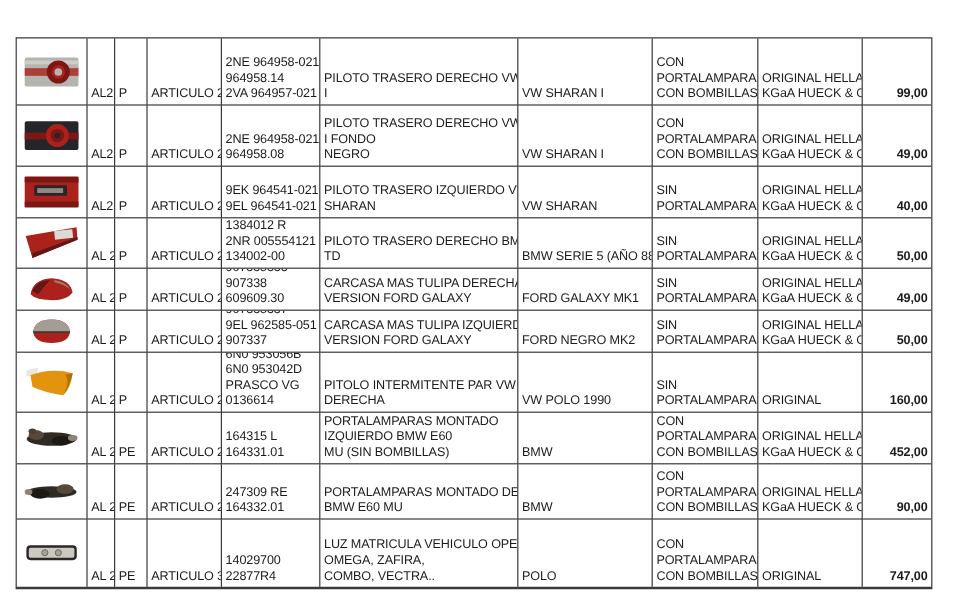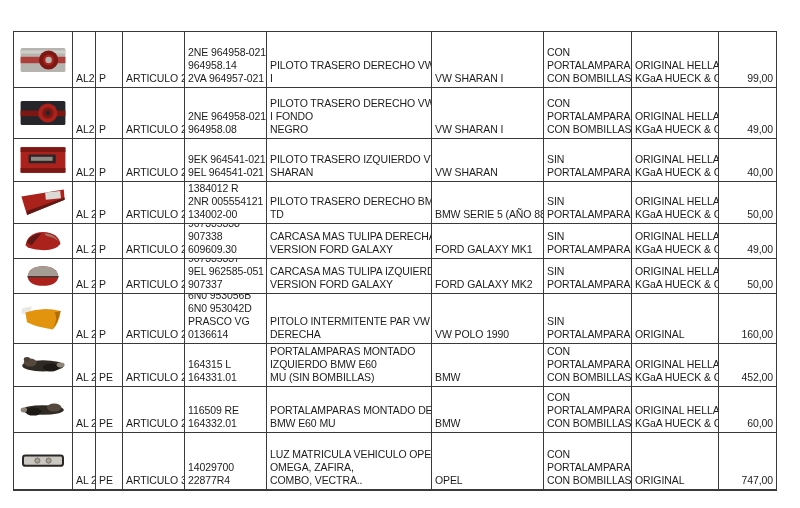--- a/index.html
+++ b/index.html
@@ -24,21 +24,21 @@
     border-bottom:1px solid #3a3a3a;
     display:flex;flex-direction:column;justify-content:flex-end;align-items:flex-start;
     padding:1px 3px 2px 3px;
     font-size:10.5px;line-height:13px;color:#1c1c1c;
     white-space:pre;overflow:hidden;
     letter-spacing:-0.1px;
   }
   .cell.last-col{border-right:none;}
   .cell.last-row{border-bottom:none;}
   .cell.photo-cell{justify-content:center;align-items:center;padding:2px;}
-  .cell.price-cell{align-items:flex-end;}
+  .cell.price-cell{align-items:flex-end;font-weight:bold;}
   .photo-cell svg{width:48px;max-height:calc(100% - 2px);display:block;}
 </style>
 </head>
 <body>
 
 <div class="parts-table">
     <div class="trow"><div class="cell photo-cell"><svg viewBox="0 0 60 40" xmlns="http://www.w3.org/2000/svg">
           <rect x="2" y="5" width="56" height="30" rx="2" fill="#b6b4af"></rect>
        <rect x="2" y="8" width="56" height="4" fill="#cfcdc8"></rect>
        <rect x="2" y="16" width="56" height="8" fill="#ab211c" opacity="0.8"></rect>
@@ -96,21 +96,21 @@
 VERSION FORD GALAXY</div><div class="cell">FORD GALAXY MK1</div><div class="cell">SIN
 PORTALAMPARAS</div><div class="cell">ORIGINAL HELLA
 KGaA HUECK &amp; CO</div><div class="cell price-cell last-col">49,00</div></div>
     <div class="trow"><div class="cell photo-cell"><svg viewBox="0 0 60 40" xmlns="http://www.w3.org/2000/svg">
           <path d="M8,21 Q10,6 30,6 Q50,6 52,21 Q50,34 30,34 Q10,34 8,21 Z" fill="#ab211c"></path>
        <path d="M8,21 Q10,6 30,6 Q50,6 52,21 Z" fill="#a39d93"></path>
        <rect x="8" y="20" width="44" height="2" fill="#3c3835"></rect>
         </svg></div><div class="cell">AL 2</div><div class="cell">P</div><div class="cell">ARTICULO 26</div><div class="cell">907335337
 9EL 962585-051
 907337</div><div class="cell">CARCASA MAS TULIPA IZQUIERDA
-VERSION FORD GALAXY</div><div class="cell">FORD GALAXY MK2</div><div class="cell">SIN
+VERSION FORD GALAXY</div><div class="cell">FORD NEGRO MK2</div><div class="cell">SIN
 PORTALAMPARAS</div><div class="cell">ORIGINAL HELLA
 KGaA HUECK &amp; CO</div><div class="cell price-cell last-col">50,00</div></div>
     <div class="trow"><div class="cell photo-cell"><svg viewBox="0 0 60 40" xmlns="http://www.w3.org/2000/svg">
           <polygon points="4,7 16,4 14,14 3,13" fill="#e9e7e1"></polygon>
        <path d="M8,12 Q30,4 52,10 Q50,26 42,33 Q22,30 10,24 Z" fill="#e2940f"></path>
        <path d="M44,12 Q50,18 42,33 Q48,26 52,10 Z" fill="#b36d07"></path>
         </svg></div><div class="cell">AL 2</div><div class="cell">P</div><div class="cell">ARTICULO 27</div><div class="cell">6N0 953056B
 6N0 953042D
 PRASCO VG
 0136614</div><div class="cell">PITOLO INTERMITENTE PAR VW POLO III
@@ -127,29 +127,29 @@
 IZQUIERDO BMW E60
 MU (SIN BOMBILLAS)</div><div class="cell">BMW</div><div class="cell">CON
 PORTALAMPARAS Y
 CON BOMBILLAS</div><div class="cell">ORIGINAL HELLA
 KGaA HUECK &amp; CO</div><div class="cell price-cell last-col">452,00</div></div>
     <div class="trow"><div class="cell photo-cell"><svg viewBox="0 0 60 40" xmlns="http://www.w3.org/2000/svg">
           <ellipse cx="30" cy="20" rx="26" ry="6" fill="#2f2a24"></ellipse>
        <ellipse cx="44" cy="17" rx="9" ry="5" fill="#55493d"></ellipse>
        <ellipse cx="18" cy="22" rx="10" ry="5" fill="#1d1a16"></ellipse>
        <ellipse cx="6" cy="20" rx="4" ry="3" fill="#8d8678"></ellipse>
-        </svg></div><div class="cell">AL 2</div><div class="cell">PE</div><div class="cell">ARTICULO 29</div><div class="cell">116509 RE
+        </svg></div><div class="cell">AL 2</div><div class="cell">PE</div><div class="cell">ARTICULO 29</div><div class="cell">247309 RE
 164332.01</div><div class="cell">PORTALAMPARAS MONTADO DERECHO
 BMW E60 MU</div><div class="cell">BMW</div><div class="cell">CON
 PORTALAMPARAS Y
 CON BOMBILLAS</div><div class="cell">ORIGINAL HELLA
-KGaA HUECK &amp; CO</div><div class="cell price-cell last-col">60,00</div></div>
+KGaA HUECK &amp; CO</div><div class="cell price-cell last-col">90,00</div></div>
     <div class="trow"><div class="cell photo-cell last-row"><svg viewBox="0 0 60 40" xmlns="http://www.w3.org/2000/svg">
           <rect x="5" y="13" width="50" height="13" rx="3" fill="#cbc8c1" stroke="#2a2724" stroke-width="2.5"></rect>
        <circle cx="23" cy="19.5" r="3.2" fill="#a8a295" stroke="#6b665c"></circle>
        <circle cx="37" cy="19.5" r="3.2" fill="#a8a295" stroke="#6b665c"></circle>
         </svg></div><div class="cell last-row">AL 2</div><div class="cell last-row">PE</div><div class="cell last-row">ARTICULO 30</div><div class="cell last-row">14029700
 22877R4</div><div class="cell last-row">LUZ MATRICULA VEHICULO OPEL
 OMEGA, ZAFIRA,
-COMBO, VECTRA..</div><div class="cell last-row">OPEL</div><div class="cell last-row">CON
+COMBO, VECTRA..</div><div class="cell last-row">POLO</div><div class="cell last-row">CON
 PORTALAMPARAS Y
 CON BOMBILLAS</div><div class="cell last-row">ORIGINAL</div><div class="cell price-cell last-col last-row">747,00</div></div>
   </div>
 
 </body></html>

